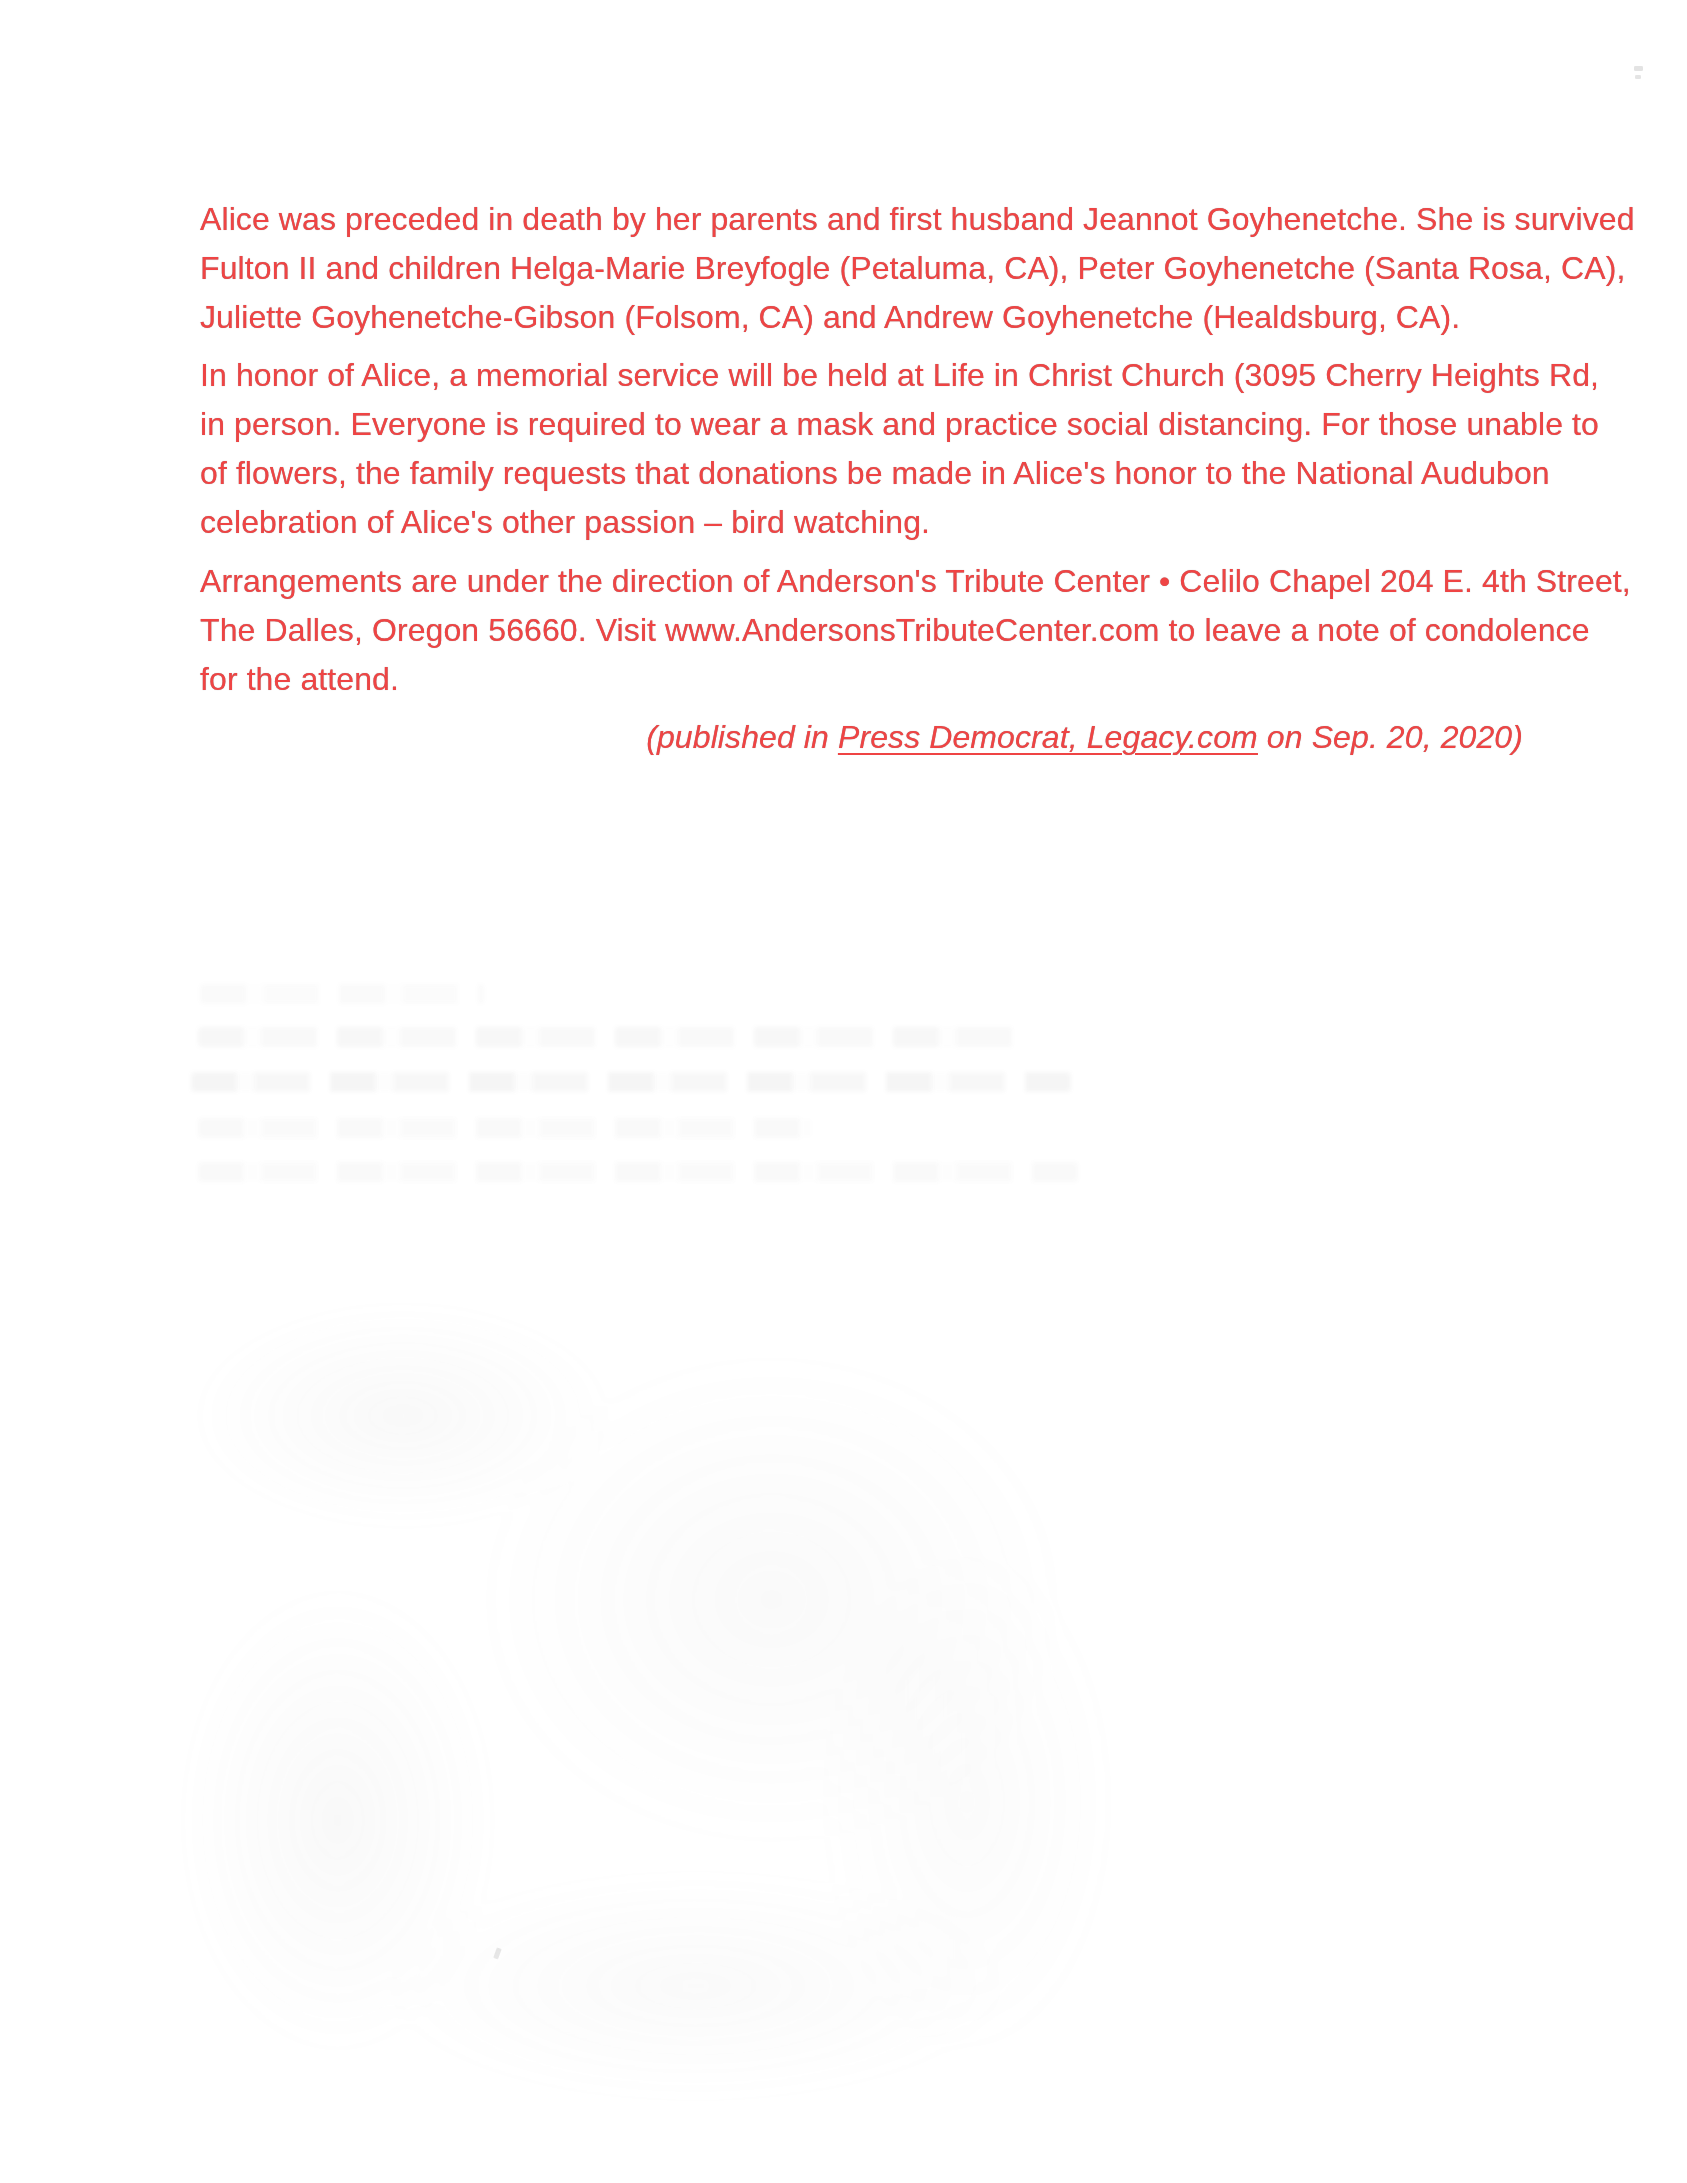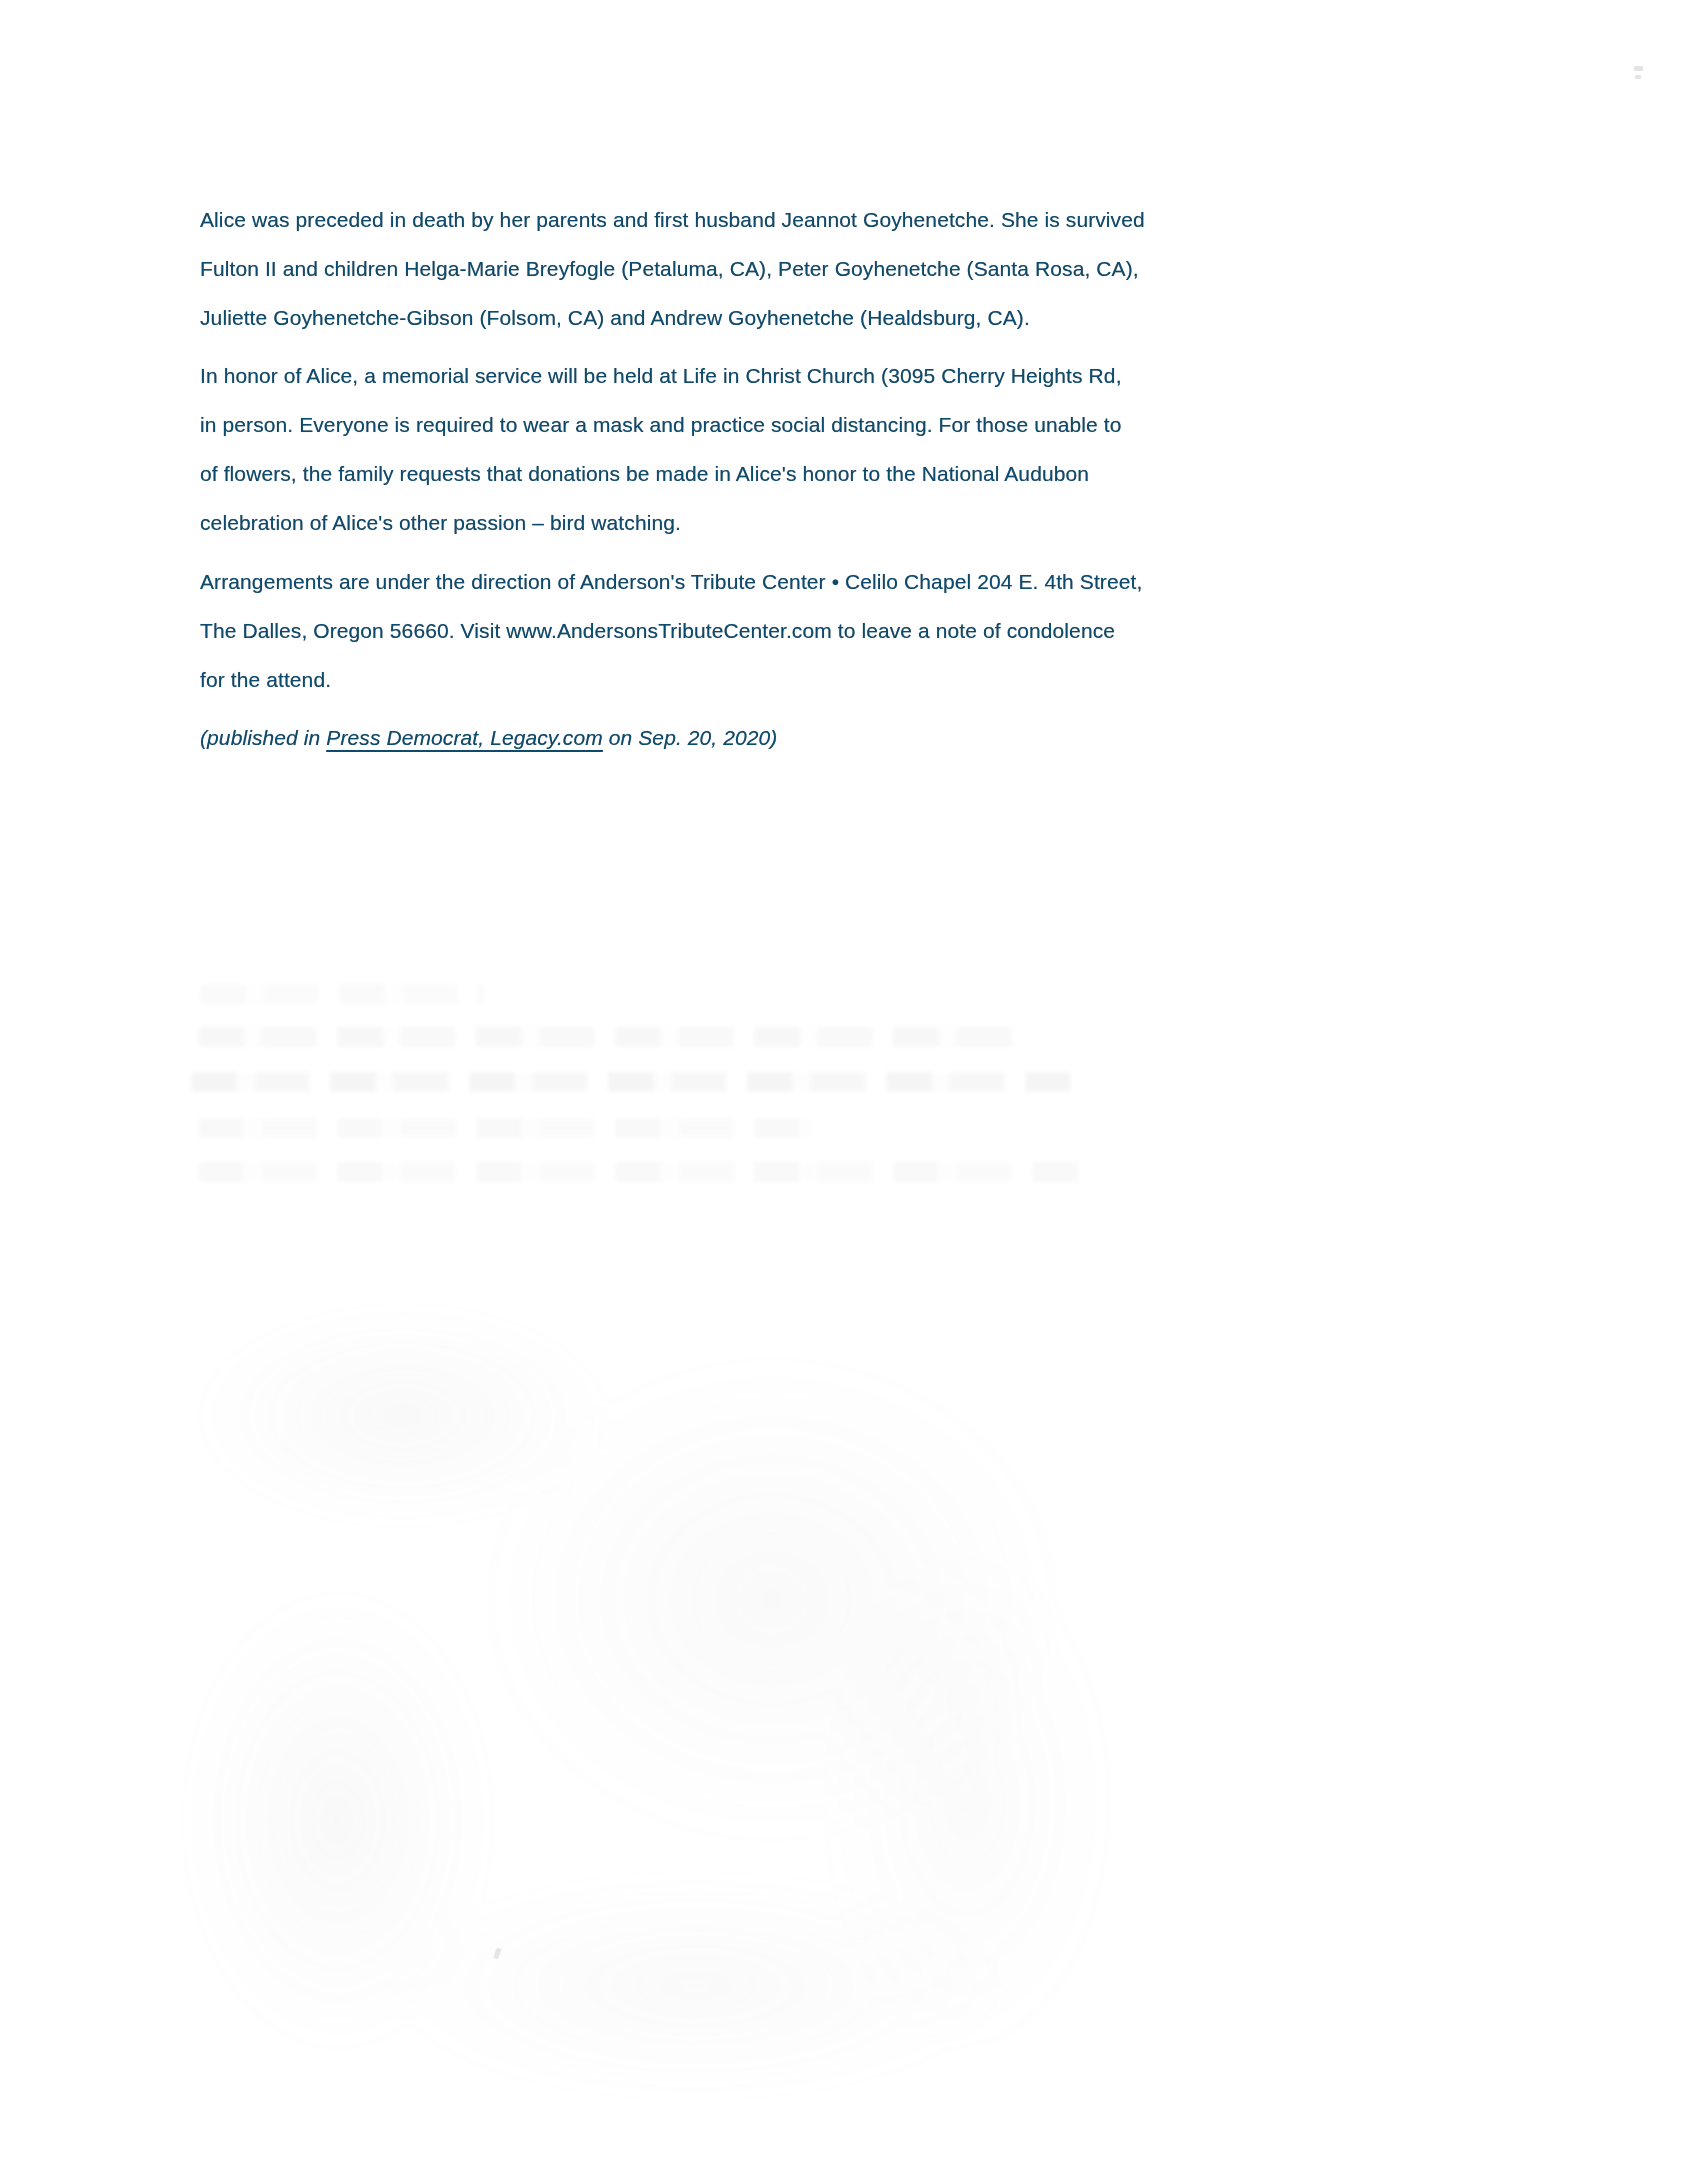--- a/index.html
+++ b/index.html
@@ -13,37 +13,38 @@
     height: 2183px;
     background: #ffffff;
     overflow: hidden;
     font-family: "Liberation Sans", "DejaVu Sans", sans-serif;
   }
   .text-block {
     position: absolute;
     left: 200px;
     top: 195px;
     width: 1323px;
-    color: #0c4a6e;
-    font-size: 21px;
+    color: #ef4444;
+    font-size: 32px;
     line-height: 49px;
     letter-spacing: 0.1px;
     text-shadow: 0 0 0.7px rgba(80,80,80,0.65);
   }
   .para {
     margin: 0 0 9.3px 0;
     padding: 0;
   }
   .line {
     display: block;
     white-space: nowrap;
   }
   .published {
     margin-top: 9.3px;
     font-style: italic;
+    text-align: right;
   }
   .pub-link {
     text-decoration: underline;
     text-decoration-thickness: 2px;
     text-underline-offset: 4.6px;
   }
   
   .ghost-line {
     position: absolute;
     height: 20px;

